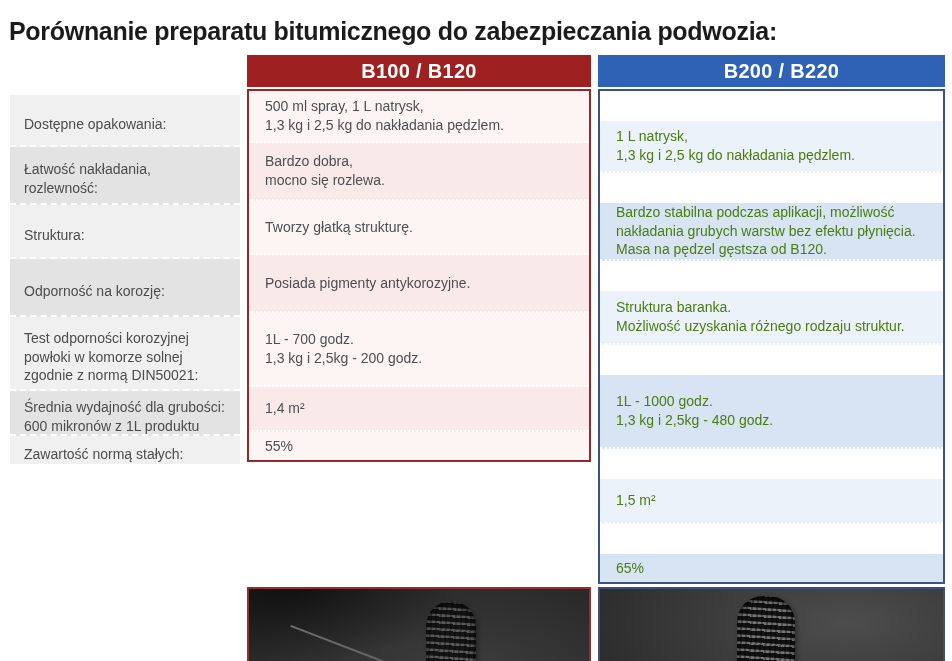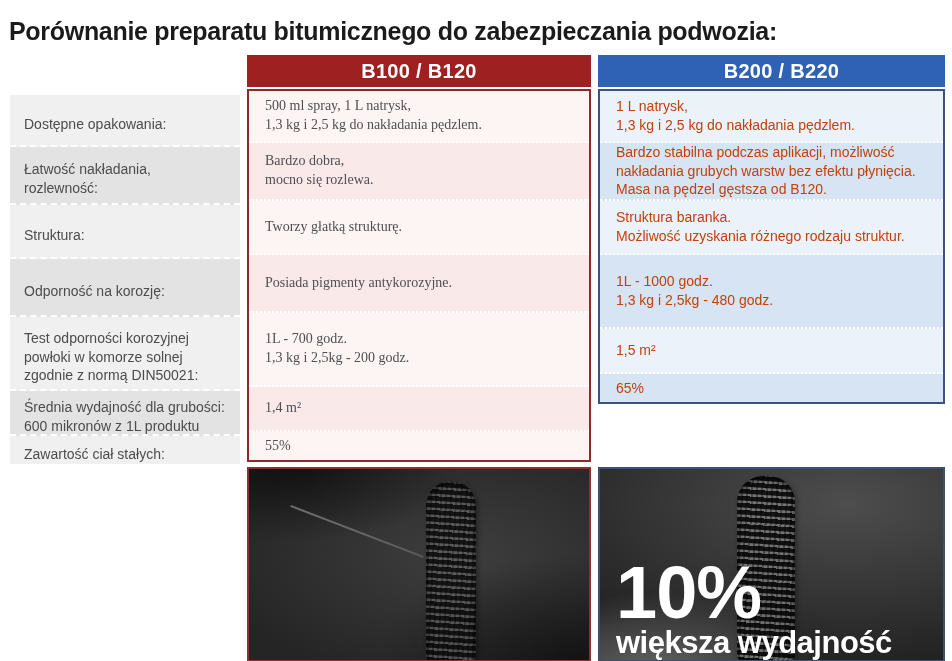--- a/index.html
+++ b/index.html
@@ -41,26 +41,26 @@
   }
   .cell.r1 { height: 52px; } .cell.r2 { height: 58px; } .cell.r3 { height: 54px; }
   .cell.r4 { height: 58px; } .cell.r5 { height: 74px; } .cell.r6 { height: 45px; }
   .cell.r7 { height: 28px; }
 
   .col-labels .cell { padding: 8px 8px 0 14px; color: #4c4c4e; border-bottom: 2px dashed #ffffff; }
   .col-labels .cell:last-child { border-bottom: none; }
   .col-labels .cell:nth-child(odd)  { background: #f0f0f0; }
   .col-labels .cell:nth-child(even) { background: #e3e3e3; }
 
-  .body-red .cell { padding: 0 10px 0 16px; color: #4f4f52; border-bottom: 2px dotted #ffffff; font-family: Liberation Serif, serif; }
+  .body-red .cell { padding: 0 10px 0 16px; color: #4f4f52; border-bottom: 2px dotted #ffffff; }
   .body-red .cell:last-child { border-bottom: none; }
   .body-red .cell:nth-child(odd)  { background: #fdf4f4; }
   .body-red .cell:nth-child(even) { background: #f9e9e9; }
 
-  .body-blue .cell { padding: 0 10px 0 16px; color: #c2410c; border-bottom: 2px dotted #ffffff; }
+  .body-blue .cell { padding: 0 10px 0 16px; color: #4d7c0f; border-bottom: 2px dotted #ffffff; margin-top: 30px; }
   .body-blue .cell:last-child { border-bottom: none; }
   .body-blue .cell:nth-child(odd)  { background: #ebf2fa; }
   .body-blue .cell:nth-child(even) { background: #d6e4f3; }
 
   
   .photos {
     display: grid; grid-template-columns: 344px 347px; column-gap: 7px;
     margin: 3px 0 0 247px;
   }
   .photo { position: relative; height: 195px; overflow: hidden; }
@@ -117,21 +117,21 @@
         <div class="cell r1">Dostępne opakowania:</div>
         <div class="cell r2">Łatwość nakładania,
 rozlewność:</div>
         <div class="cell r3">Struktura:</div>
         <div class="cell r4">Odporność na korozję:</div>
         <div class="cell r5">Test odporności korozyjnej
 powłoki w komorze solnej
 zgodnie z normą DIN50021:</div>
         <div class="cell r6">Średnia wydajność dla grubości:
 600 mikronów z 1L produktu</div>
-        <div class="cell r7">Zawartość ciał stałych:</div>
+        <div class="cell r7">Zawartość normą stałych:</div>
       </div>
     </div>
 
     <div class="col">
       <div class="hdr hdr-red">B100 / B120</div>
       <div class="col-body body-red">
         <div class="cell r1">500 ml spray, 1 L natrysk,
 1,3 kg i 2,5 kg do nakładania pędzlem.</div>
         <div class="cell r2">Bardzo dobra,
 mocno się rozlewa.</div>

